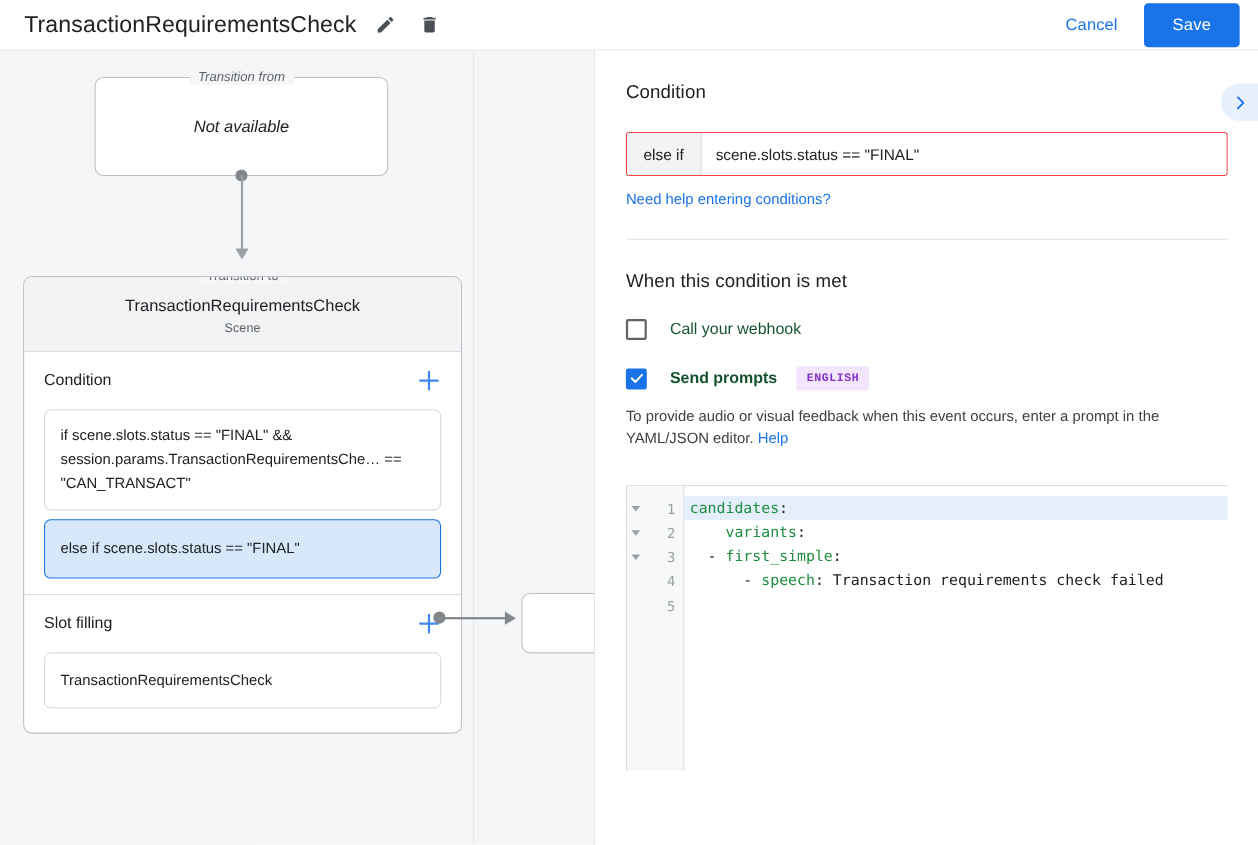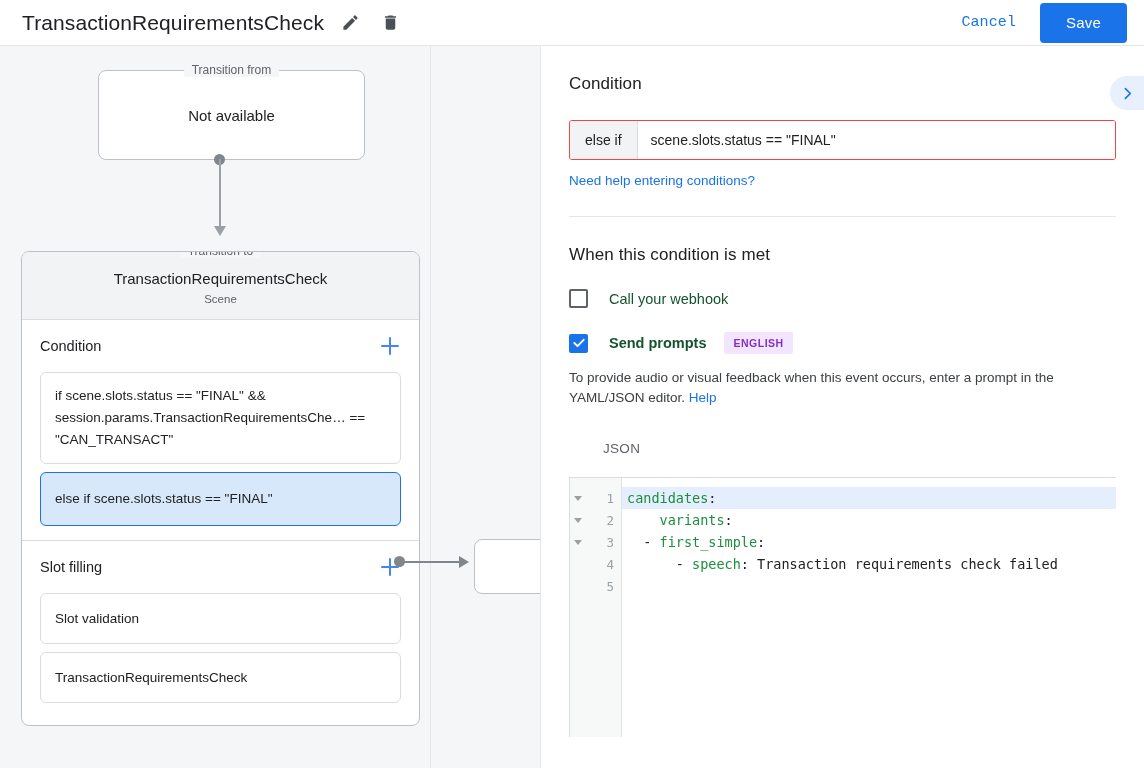--- a/index.html
+++ b/index.html
@@ -24,21 +24,21 @@
   }
   .icon-btn {
     width: 28px; height: 28px; margin-left: 12px;
     display: flex; align-items: center; justify-content: center;
     border: none; background: transparent; cursor: pointer; border-radius: 50%;
   }
   .icon-btn svg { display: block; }
   .header-spacer { flex: 1 1 auto; }
   .btn-cancel {
     border: none; background: transparent; color: #1a73e8;
-    font-size: 15px; font-family: Liberation Mono, monospace; font-weight: 500;
+    font-size: 15px; font-family: Liberation Sans, sans-serif; font-weight: 500;
     padding: 8px 14px; cursor: pointer; letter-spacing: .1px;
   }
   .btn-save {
     margin-left: 10px; margin-right: 17px;
     background: #1a73e8; color: #fff; border: none; border-radius: 4px;
     font-size: 15px; font-family: inherit; font-weight: 500;
     padding: 0 26px; height: 40px; cursor: pointer; letter-spacing: .2px;
   }
 
   
@@ -50,21 +50,21 @@
   
   .fieldbox {
     position: absolute; border: 1px solid #bdc1c6; border-radius: 8px;
   }
   .fieldbox > .legend {
     position: absolute; top: -8px; left: 50%; transform: translateX(-50%);
     background: #f5f6f7; padding: 0 8px; font-size: 12px; color: #5f6368;
     white-space: nowrap;
   }
   #transition-from {
-    left: 98px; top: 24px; width: 267px; height: 90px; background: #ffffff;
+    left: 86px; top: 24px; width: 267px; height: 90px; background: #ffffff; font-style: italic;
   }
   #transition-from .body {
     display: flex; align-items: center; justify-content: center;
     height: 100%; font-size: 15px; color: #202124;
   }
 
   
   .conn-dot {
     position: absolute; width: 11px; height: 11px; border-radius: 50%;
     background: #80868b;
@@ -183,21 +183,21 @@
   }
   .cbox.checked {
     background: #1a73e8; border-color: #1a73e8;
     display: flex; align-items: center; justify-content: center;
   }
   .check-label { margin-left: 21px; font-size: 14.5px; color: #14532d; }
   .check-label.bold { font-weight: bold; }
   .badge {
     margin-left: 18px; background: #f3e5fd; color: #8230c9;
     font-size: 10.5px; font-weight: bold; letter-spacing: .5px;
-    padding: 5px 9px; border-radius: 2px;
+    padding: 5px 9px; border-radius: 2px; font-family: Liberation Mono, monospace;
   }
   .desc {
     margin-top: 14px; font-size: 13.5px; line-height: 20px; color: #3c4043;
     max-width: 560px;
   }
   .desc a { color: #1a73e8; text-decoration: none; text-align: right; }
 
   .tabs { display: flex; margin-top: 22px; }
   .tab {
     padding: 11px 34px; font-size: 13.5px; color: #5f6368; cursor: pointer;
@@ -291,21 +291,20 @@
         </div>
         <div class="cond-item">if scene.slots.status == "FINAL" &amp;&amp; session.params.TransactionRequirementsChe… == "CAN_TRANSACT"</div>
         <div class="cond-item selected">else if scene.slots.status == "FINAL"</div>
       </div>
 
       <div class="section">
         <div class="section-head">
           <span class="title">Slot filling</span>
           <button class="plus-btn"></button>
         </div>
-        <div class="slot-item">Slot validation</div>
         <div class="slot-item">TransactionRequirementsCheck</div>
       </div>
     </div>
 
     <div class="conn-dot" style="left:394px; top:510px;"></div>
     <div class="conn-line-h" style="left:404px; top:515px; width:56px;"></div>
     <div class="arrow-right" style="left:459px; top:510px;"></div>
     <div id="stub-box"></div>
   </div>
 
@@ -346,21 +345,20 @@
         <span class="check-label bold">Send prompts</span>
         <span class="badge">ENGLISH</span>
       </div>
 
       <div class="desc">
         <span>To provide audio or visual feedback when this event occurs, enter a prompt in the YAML/JSON editor.</span>
         <a>Help</a>
       </div>
 
       <div class="tabs">
-        <button class="tab">JSON</button>
       </div>
 
       <div class="editor">
         <div class="gutter">
           <div class="gutter-row">
               <span class="fold"></span>
               <span>1</span>
             </div>
           <div class="gutter-row">
               <span class="fold"></span>

